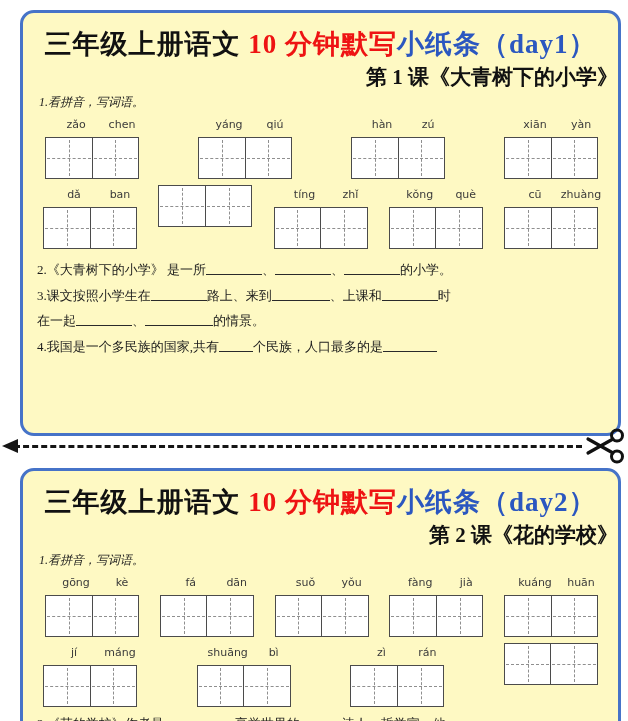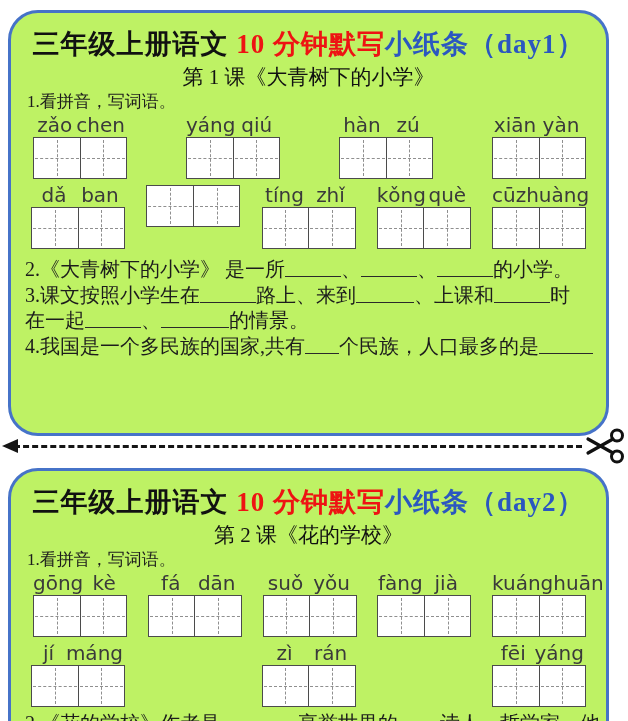--- a/index.html
+++ b/index.html
@@ -2,60 +2,60 @@
 <html><head>
 <meta charset="utf-8">
 <style>
   html,body{margin:0;padding:0;}
   body{
     width:628px;height:721px;overflow:hidden;position:relative;
     background:#ffffff;
     font-family:"Liberation Serif","DejaVu Serif",serif;
   }
   .card{
-    position:absolute;left:8px;width:595px;
-    border:3px solid #4673c8;border-radius:30px;background:#bef264;
+    position:absolute;left:20px;width:595px;
+    border:3px solid #4673c8;border-radius:14px;background:#fef9c3;
     box-sizing:content-box;
   }
   .card1{top:10px;height:420px;}
   .card2{top:468px;height:330px;}
   .title{
     margin-top:14px;text-align:center;font-weight:bold;
     font-size:27px;line-height:34px;color:#111;letter-spacing:1px;white-space:nowrap;
   }
   .title .t-red{color:#ee1313;}
   .title .t-blue{color:#2b57c0;}
   .subtitle{
-    margin-top:4px;text-align:center;font-weight:normal;
+    margin-top:4px;text-align:right;font-weight:bold;
     font-size:21px;line-height:24px;color:#111;
   }
   .instruction{
-    margin:2px 0 0 16px;font-size:17px;line-height:22px;color:#1c1c1c;
+    margin:2px 0 0 16px;font-size:12px;line-height:22px;color:#1c1c1c;font-style:italic;
   }
   .prow{
     display:flex;justify-content:space-between;
     padding:0 22px;margin-top:2px;
   }
   .prow.second{margin-top:6px;padding-left:20px;}
   .pgroup{width:92px;}
   .plabels{
     display:flex;width:92px;margin-bottom:2px;
     font-family:"DejaVu Sans","Liberation Sans",sans-serif;
-    font-size:20px;line-height:20px;color:#3a3a3a;white-space:nowrap;
+    font-size:11px;line-height:20px;color:#3a3a3a;white-space:nowrap;margin-left:8px;
   }
   .plabels span{flex:1;text-align:center;}
   .wbox{display:flex;width:92px;height:40px;border:1.5px solid #4b4b4b;background:#fff;}
   .cell{flex:1;position:relative;}
   .cell + .cell{border-left:1.5px solid #4b4b4b;}
   .cell::before{content:"";position:absolute;left:50%;top:2px;bottom:2px;border-left:1px dashed #8f8f8f;}
   .cell::after{content:"";position:absolute;top:50%;left:1px;right:1px;border-top:1px dashed #8f8f8f;}
   .questions{margin:8px 14px 0 14px;}
   .card2 .questions{margin-top:4px;}
   .qline{
-    font-size:20px;line-height:25.6px;color:#1c1c1c;white-space:nowrap;
+    font-size:13px;line-height:25.6px;color:#1c1c1c;white-space:nowrap;
   }
   .blank{
     display:inline-block;height:15px;
     border-bottom:1.4px solid #2a2a2a;vertical-align:-1px;
   }
   
   .divider-line{
     position:absolute;top:445px;left:14px;width:568px;height:0;
     border-top:3.2px dashed #151515;
   }
@@ -247,33 +247,39 @@
           <span>jí</span>
           <span>máng</span>
         </div>
         <div class="wbox">
           <span class="cell"></span>
           <span class="cell"></span>
         </div>
       </div>
       <div class="pgroup">
         <div class="plabels">
+          <span>shuāng</span>
+          <span>bì</span>
+        </div>
+        <div class="wbox">
+          <span class="cell"></span>
+          <span class="cell"></span>
+        </div>
+      </div>
+      <div class="pgroup">
+        <div class="plabels">
           <span>zì</span>
           <span>rán</span>
         </div>
         <div class="wbox">
           <span class="cell"></span>
           <span class="cell"></span>
         </div>
       </div>
       <div class="pgroup">
-        <div class="plabels">
-          <span>fēi</span>
-          <span>yáng</span>
-        </div>
         <div class="wbox">
           <span class="cell"></span>
           <span class="cell"></span>
         </div>
       </div>
     </div>
   <div class="questions">
     <div class="qline">2.《花的学校》作者是<span class="blank" style="width: 58px;"></span>，享誉世界的<span class="blank" style="width: 42px;"></span>诗人、哲学家，他</div>
   </div>
 </div>

